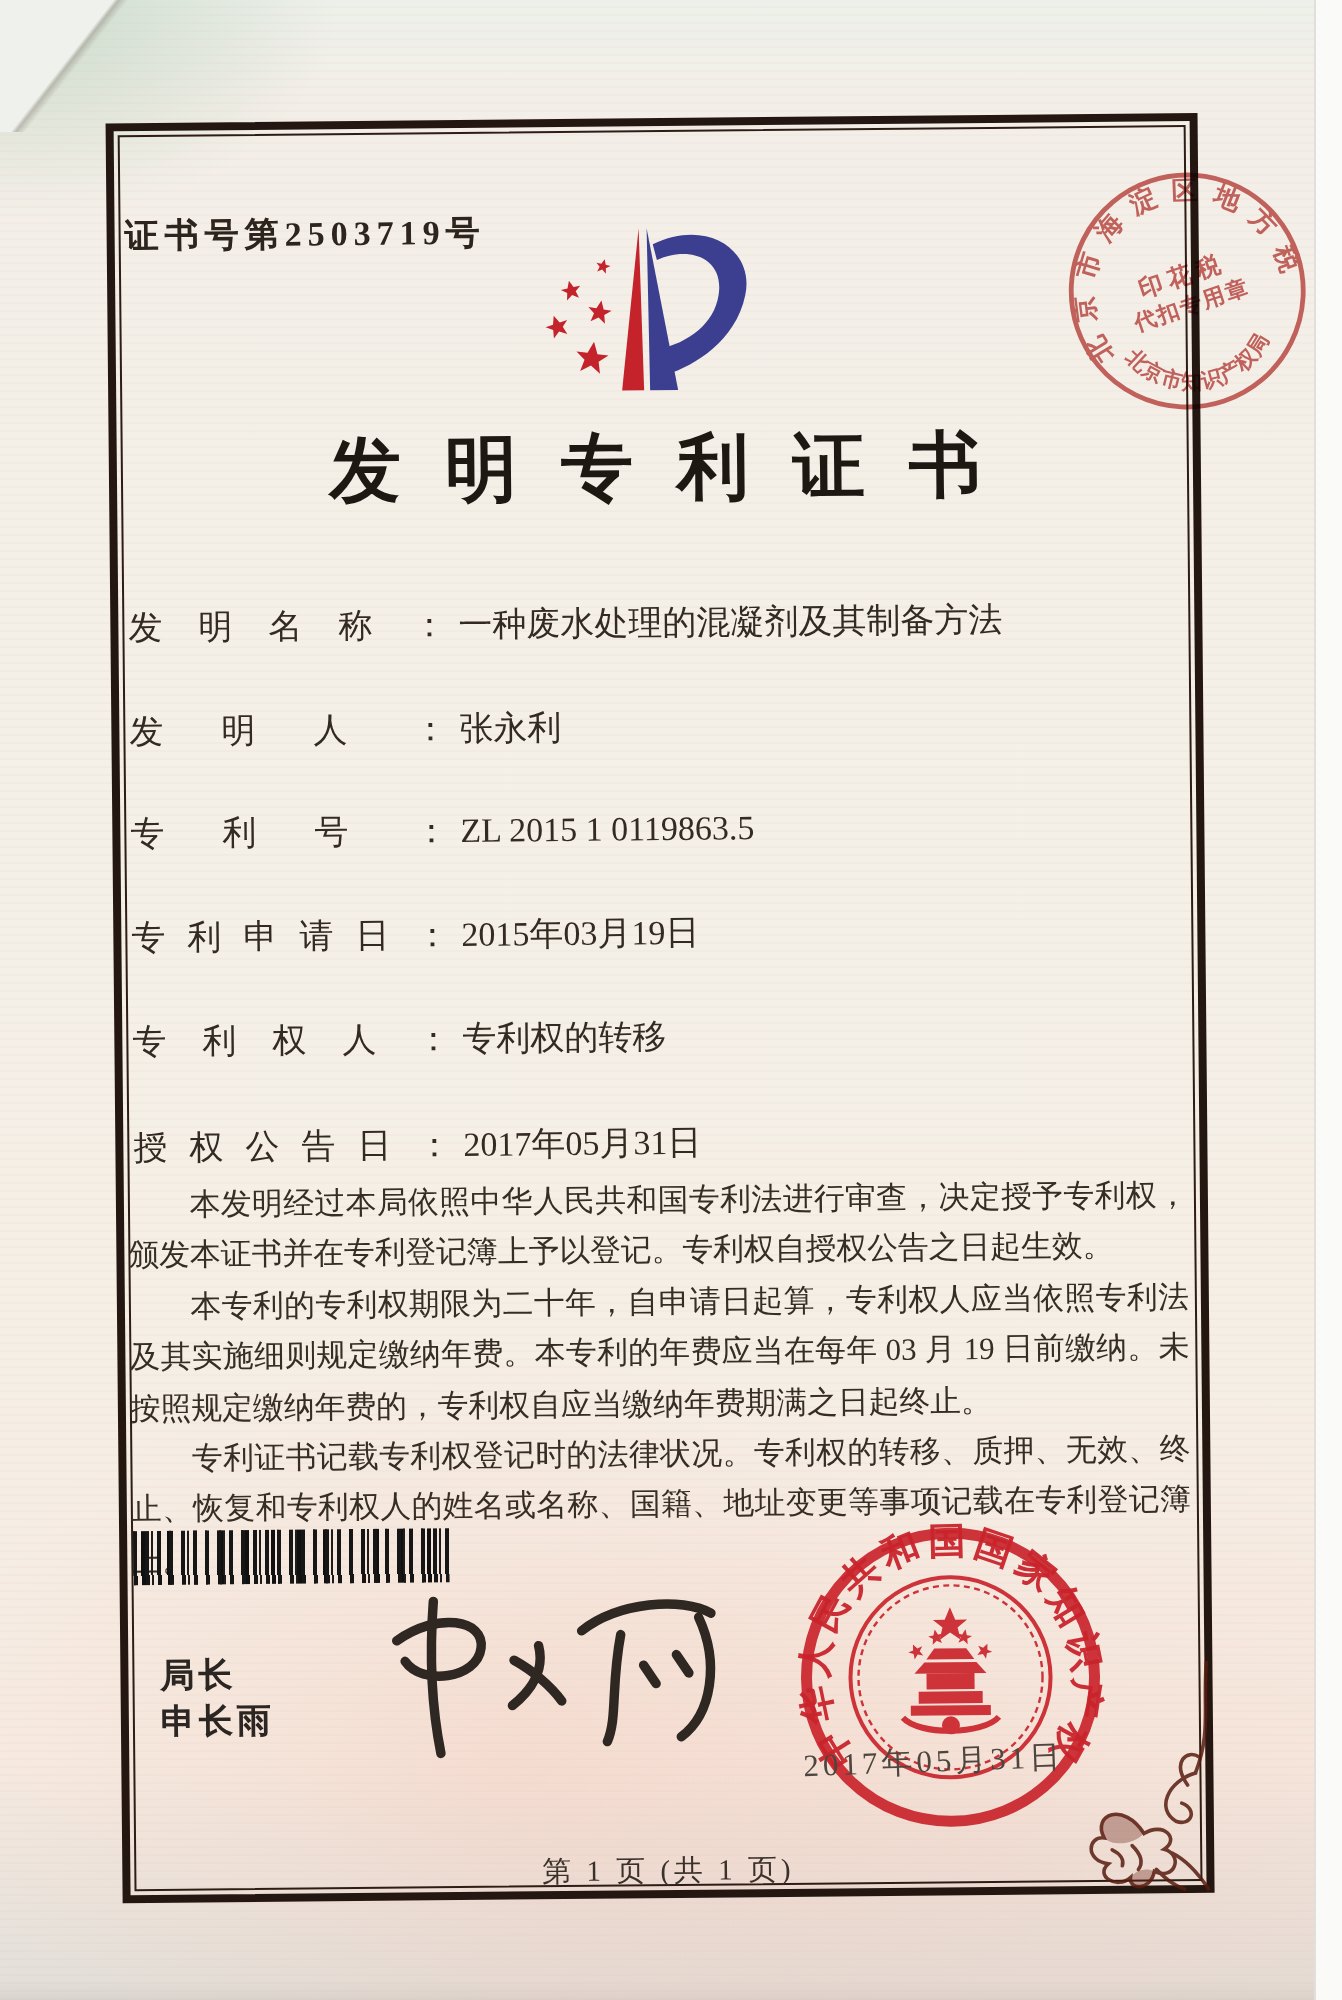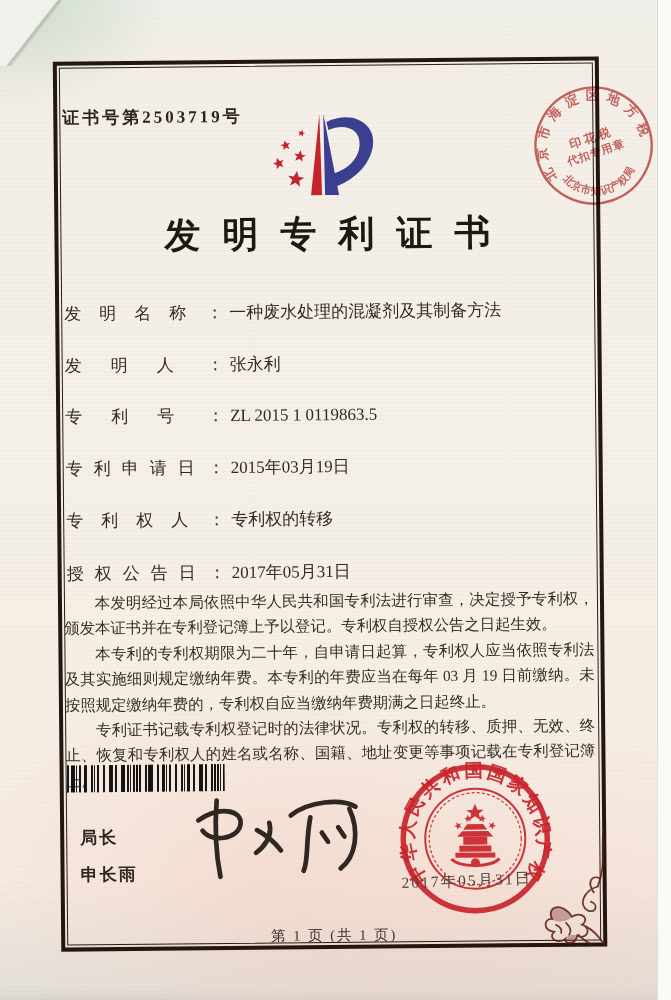--- a/index.html
+++ b/index.html
@@ -46,21 +46,21 @@
 
   .barcode{position:absolute;left:64px;top:763px;width:158px;height:27px;
     background-image:
       repeating-linear-gradient(90deg,#161616 0 2px,rgba(0,0,0,0) 2px 6px),
       repeating-linear-gradient(90deg,#1d1d1d 0 1px,rgba(0,0,0,0) 1px 9px),
       repeating-linear-gradient(90deg,rgba(0,0,0,0) 0 4px,#101010 4px 6px,rgba(0,0,0,0) 6px 13px);}
 
   .signer{position:absolute;left:77px;top:824px;color:#2b2622;
     font-family:Liberation Mono, monospace;font-weight:bold;}
   .signer .t1{display:block;font-size:17px;letter-spacing:2px;}
-  .signer .t2{display:block;font-size:17px;letter-spacing:2px;margin-top:14px;}
+  .signer .t2{display:block;font-size:17px;letter-spacing:2px;}
 
   .signature{position:absolute;left:185px;top:782px;width:185px;height:105px;}
 
   .seal{position:absolute;left:392px;top:760px;width:160px;height:160px;mix-blend-mode:multiply;z-index:5;}
   .seal-date{position:absolute;left:398px;top:872px;z-index:6;font-size:15.5px;color:#4d463e;
     letter-spacing:2px;transform:rotate(-1.5deg);}
 
   .stamp{position:absolute;left:527px;top:78px;width:140px;height:140px;mix-blend-mode:multiply;z-index:6;}
 
   .ornament{position:absolute;left:538px;top:833px;width:66px;height:116px;z-index:4;}

